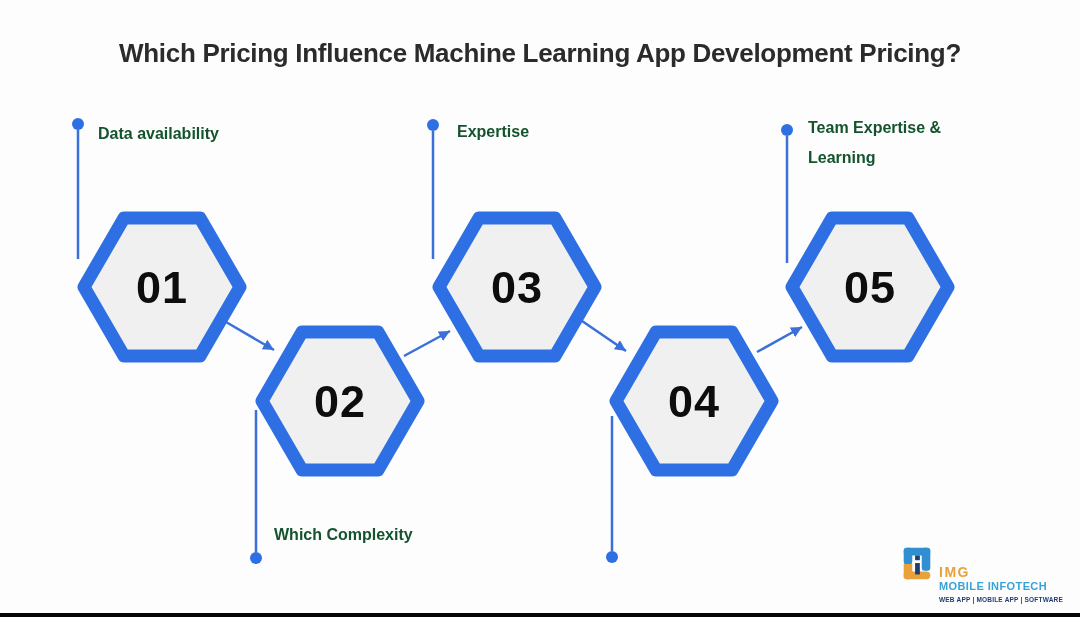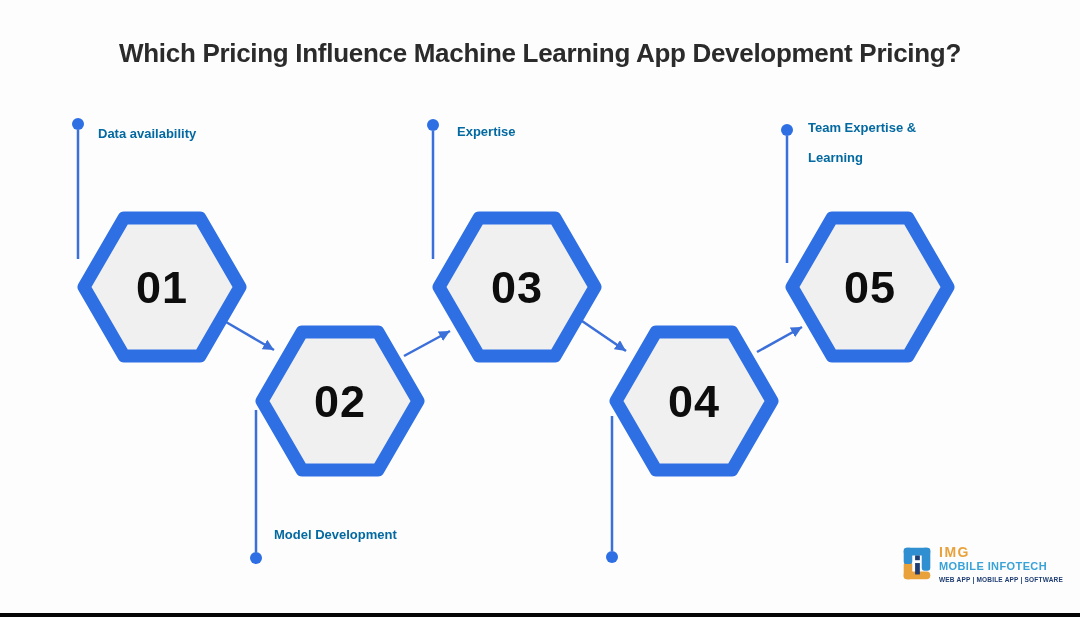--- a/index.html
+++ b/index.html
@@ -22,43 +22,43 @@
     letter-spacing: -0.3px;
     color: #2b2b2b;
   }
   .diagram-svg {
     position: absolute;
     top: 0; left: 0;
     width: 1080px; height: 617px;
   }
   .factor-label {
     position: absolute;
-    font-size: 13px;
+    font-size: 16px;
     font-weight: 600;
-    color: #0369a1;
+    color: #14532d;
     line-height: 30px;
     white-space: nowrap;
   }
   .factor-label span { display: block; }
   .hex-number {
     font-size: 45px;
     font-weight: 800;
     letter-spacing: 1px;
     fill: #0d0d0d;
     font-family: "Liberation Sans", sans-serif;
   }
   .logo {
     position: absolute;
     left: 900px;
     top: 545px;
     display: flex;
     align-items: flex-start;
   }
   .logo-icon-box { width: 34px; height: 38px; }
-  .logo-text { margin-left: 5px; }
+  .logo-text { margin-left: 5px; margin-top: 20px; }
   .logo-name {
     font-size: 14px;
     font-weight: 700;
     letter-spacing: 1.5px;
     color: #e9a13b;
     line-height: 15px;
   }
   .logo-subtitle {
     font-size: 11px;
     font-weight: 700;
@@ -149,21 +149,21 @@
     <span>Data availability</span>
   </div>
   <div class="factor-label" style="left:457px; top:117px;">
     <span>Expertise</span>
   </div>
   <div class="factor-label" style="left:808px; top:113px;">
     <span>Team Expertise &amp;</span>
     <span>Learning</span>
   </div>
   <div class="factor-label" style="left:274px; top:520px;">
-    <span>Model Development</span>
+    <span>Which Complexity</span>
   </div>
 
   <div class="logo">
     <svg class="logo-icon-box" viewBox="0 0 34 40" xmlns="http://www.w3.org/2000/svg">
       <rect x="3" y="18" width="9" height="18" rx="3" fill="#e9a13b"></rect>
       <rect x="3" y="28" width="28" height="8" rx="4" fill="#e9a13b"></rect>
       <rect x="3" y="3" width="28" height="8" rx="4" fill="#2f8fd0"></rect>
       <rect x="3" y="3" width="9" height="17" rx="3" fill="#2f8fd0"></rect>
       <rect x="22" y="3" width="9" height="24" rx="3" fill="#2f8fd0"></rect>
       <rect x="15" y="11" width="5" height="5" fill="#1e3d72"></rect>

